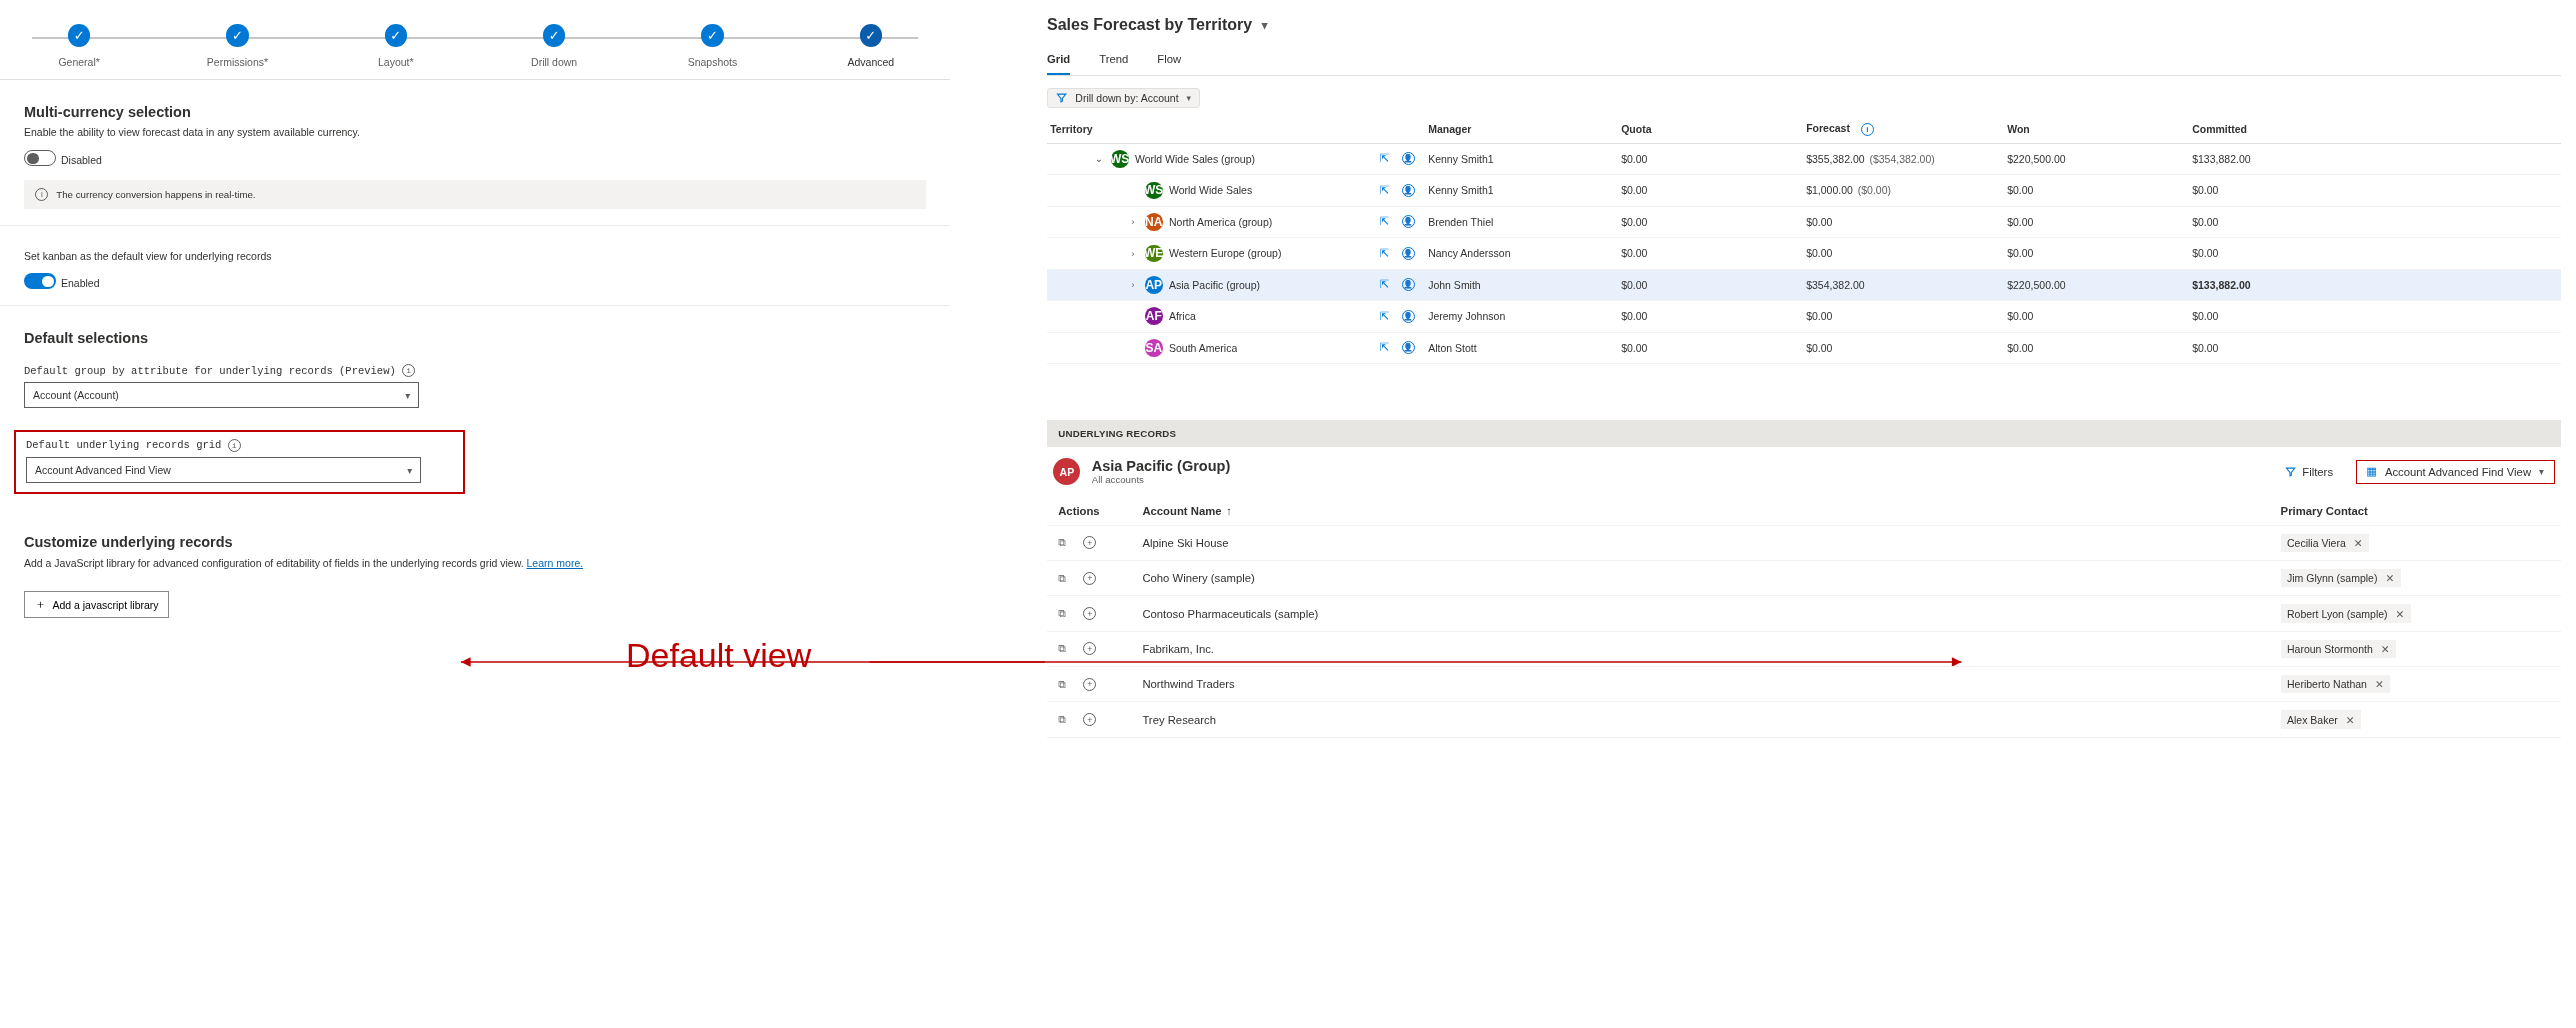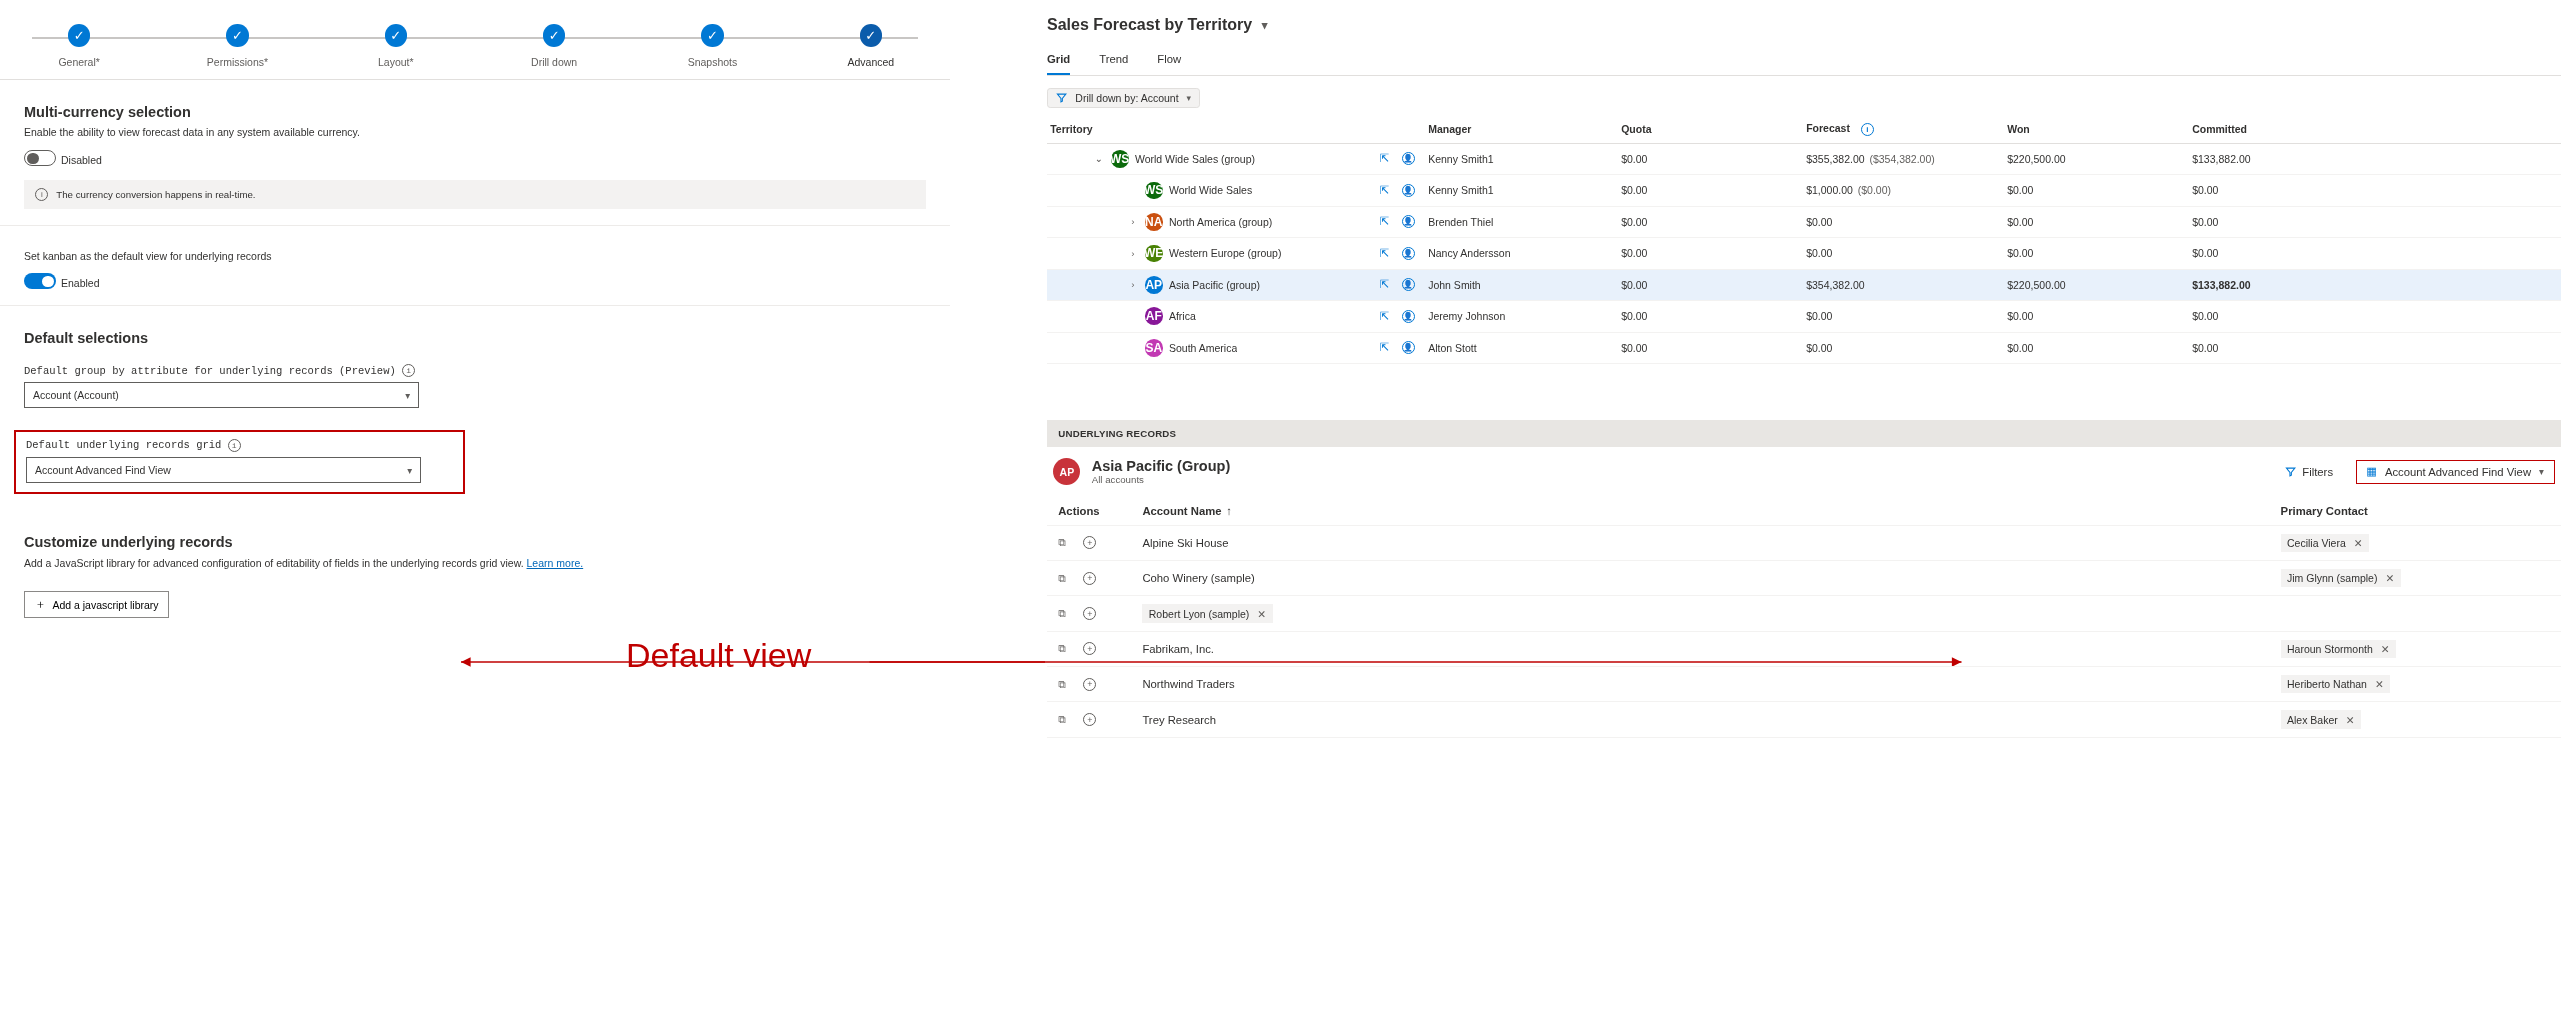--- a/index.html
+++ b/index.html
@@ -399,20 +399,21 @@
         <div class="rcol-contact"><span class="chip">
             <span>Jim Glynn (sample)</span>
             <span class="x">✕</span>
           </span></div>
       </div>
       <div class="records-row">
         <div class="rcol-actions">
           <span class="small-btn open-icon">⧉</span>
           <span class="plus-icon-c">+</span>
         </div>
+        <div class="rcol-name">Contoso Pharmaceuticals (sample)</div>
         <div class="rcol-contact"><span class="chip">
             <span>Robert Lyon (sample)</span>
             <span class="x">✕</span>
           </span></div>
       </div>
       <div class="records-row">
         <div class="rcol-actions">
           <span class="small-btn open-icon">⧉</span>
           <span class="plus-icon-c">+</span>
         </div>

